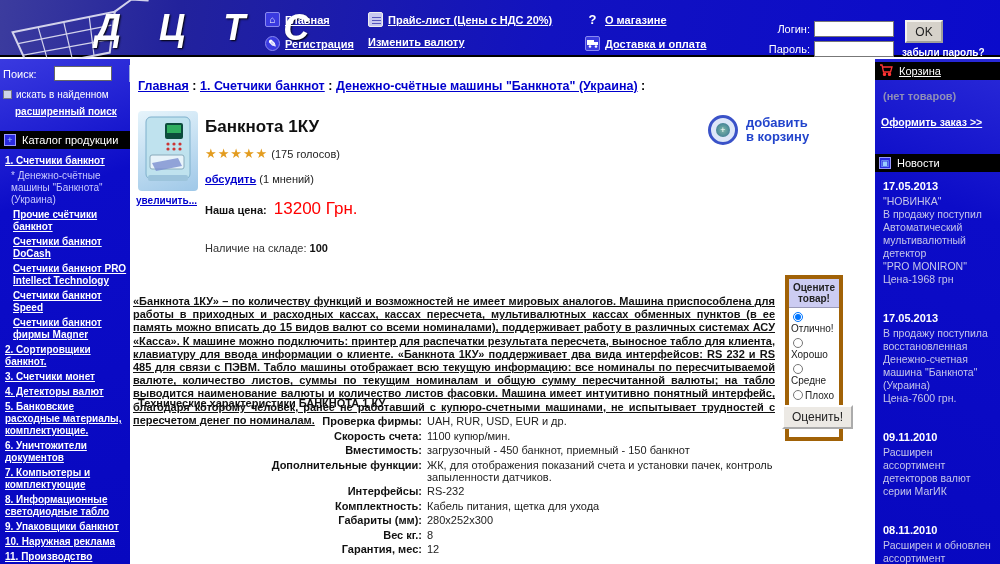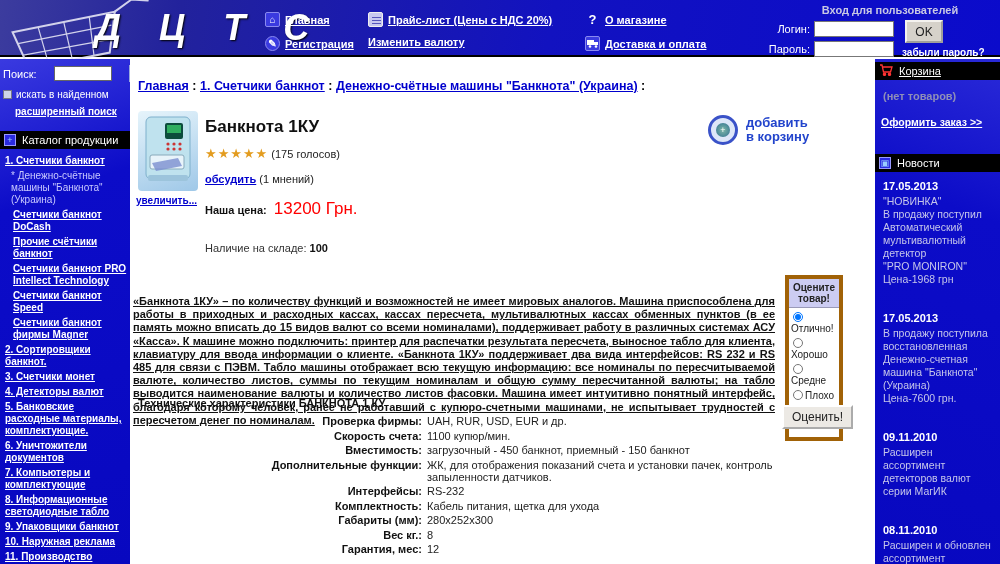--- a/index.html
+++ b/index.html
@@ -147,21 +147,20 @@
               <rect x="0" y="1" width="7" height="5"></rect>
               <rect x="7" y="3" width="4" height="3"></rect>
               <circle cx="3" cy="7.5" r="1.3"></circle>
               <circle cx="9" cy="7.5" r="1.3"></circle>
             </g>
           </svg>
       </span>
       <span class="txt">Доставка и оплата</span>
       </a>
 
-    <div class="login-title">Вход для пользователей</div>
     <div class="lrow" style="left:765px;top:21px;">
       <label>Логин:</label><input class="lin" type="text" style="">
     </div>
     <div class="lrow" style="left:765px;top:41px;">
       <label>Пароль:</label><input class="lin" type="password" style="">
     </div>
     <button class="okbtn">OK</button>
     <a class="forgot">забыли пароль?</a>
   </div>
 
@@ -184,23 +183,23 @@
     <div class="blackbar">
       <span class="bico">+</span>
       <span>Каталог продукции</span>
     </div>
     <div class="catlist">
 
         <a class="cat-link k-num">1. Счетчики банкнот</a>
 
         <a class="cat-link k-cur">* Денежно-счётные машины "Банкнота" (Украина)</a>
 
+        <a class="cat-link k-sub">Прочие счётчики банкнот</a>
+
         <a class="cat-link k-sub">Счетчики банкнот DoCash</a>
-
-        <a class="cat-link k-sub">Прочие счётчики банкнот</a>
 
         <a class="cat-link k-sub">Счетчики банкнот PRO Intellect Technology</a>
 
         <a class="cat-link k-sub">Счетчики банкнот Speed</a>
 
         <a class="cat-link k-sub">Счетчики банкнот фирмы Magner</a>
 
         <a class="cat-link k-num">2. Сортировщики банкнот.</a>
 
         <a class="cat-link k-num">3. Счетчики монет</a>

